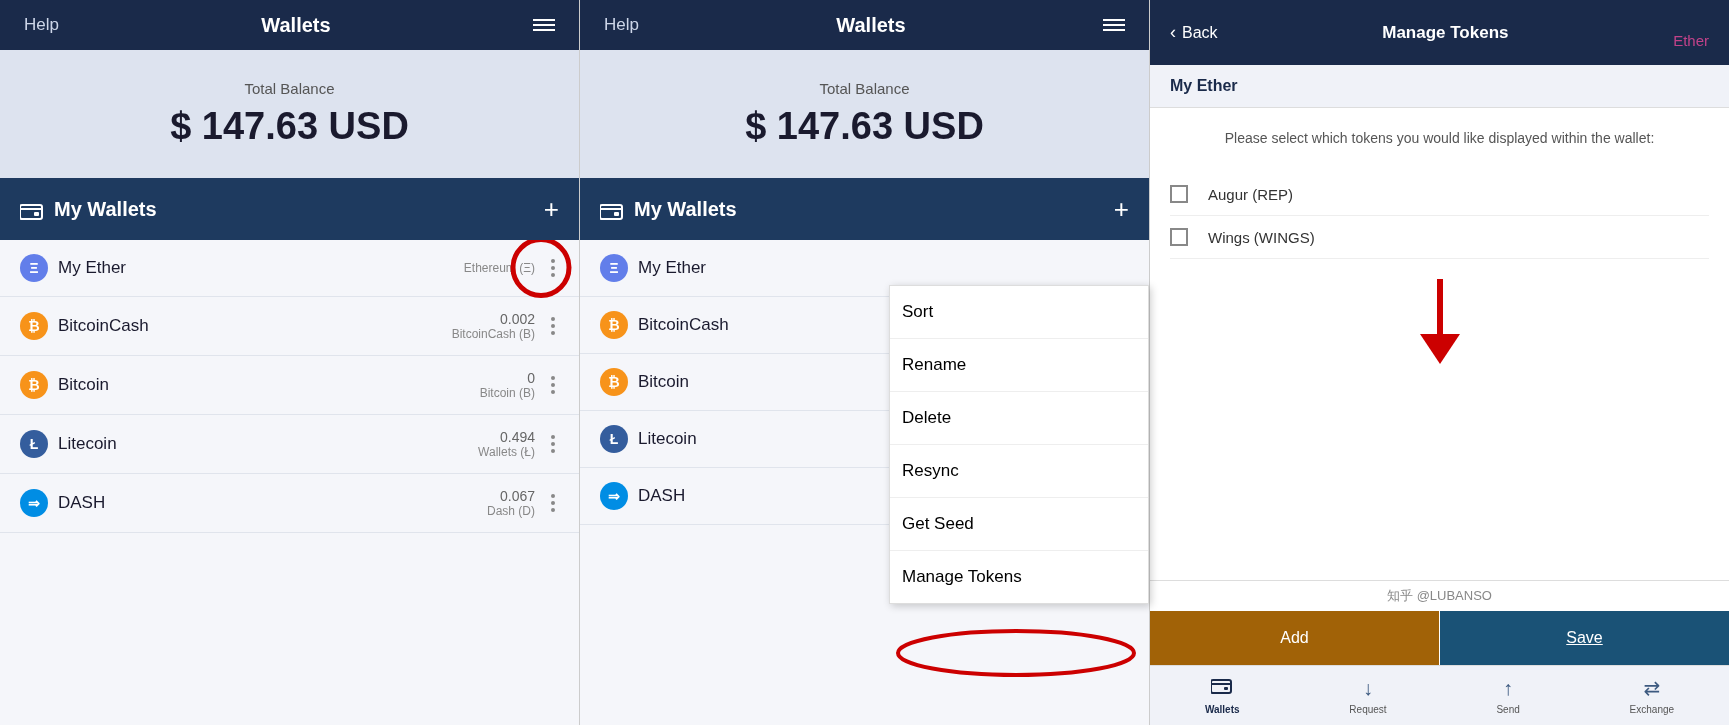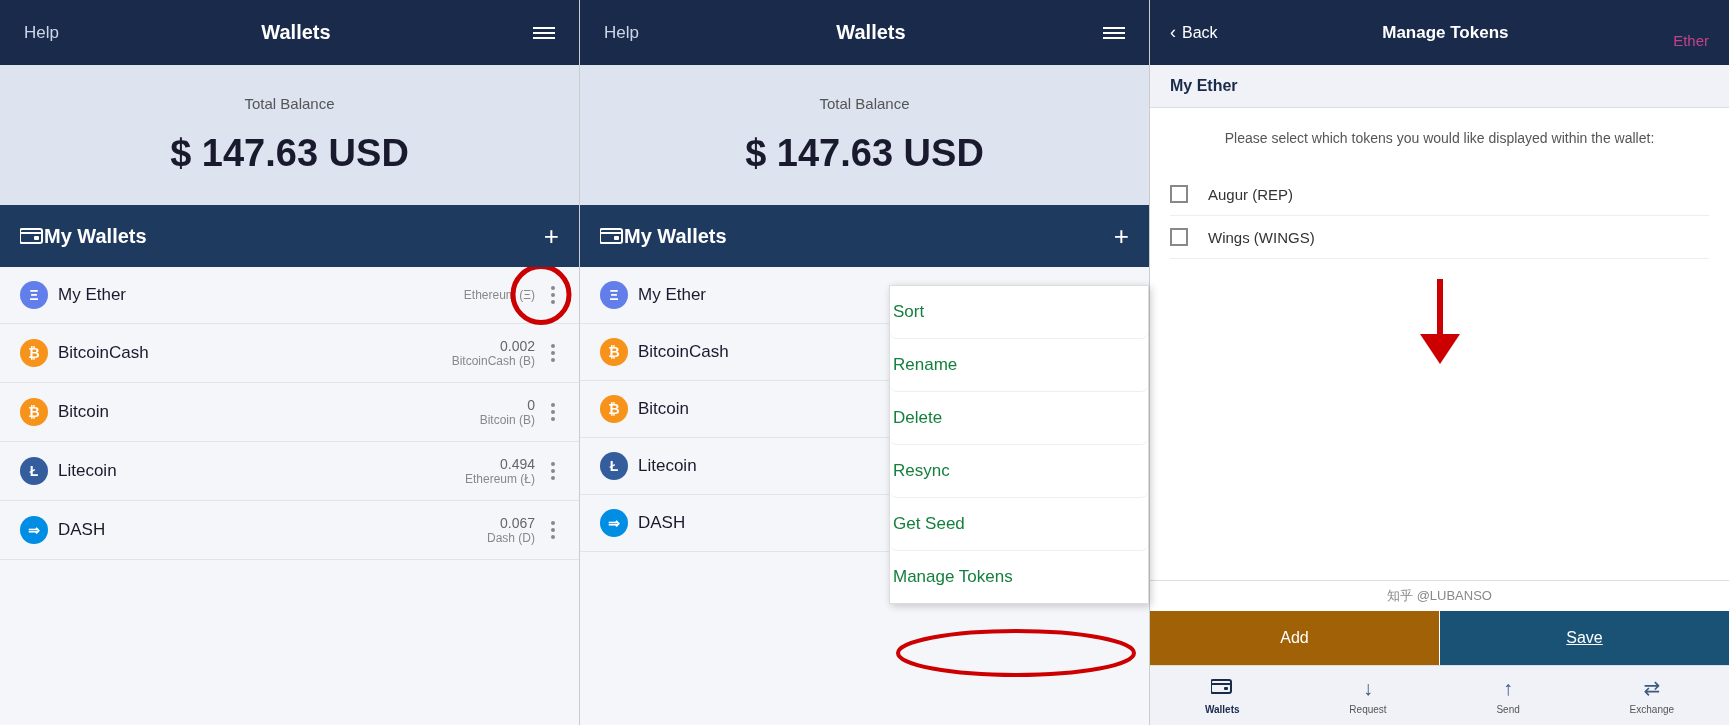--- a/index.html
+++ b/index.html
@@ -36,21 +36,21 @@
     }
 
     
     .header {
       background: #1a2a4a;
       color: white;
       display: flex;
       align-items: center;
       justify-content: space-between;
       padding: 18px 24px;
-      height: 65px;
+      height: 50px;
     }
     .header-help {
       font-size: 17px;
       color: #cdd6e8;
     }
     .header-title {
       font-size: 20px;
       font-weight: 600;
       color: white;
     }
@@ -71,41 +71,42 @@
 
     
     .balance-section {
       background: #dde3ef;
       padding: 30px 20px;
       text-align: center;
     }
     .balance-label {
       font-size: 15px;
       color: #555;
-      margin-bottom: 20px;
+      margin-bottom: 8px;
     }
     .balance-amount {
       font-size: 38px;
       font-weight: 700;
       color: #1a1a2e;
     }
 
     
     .wallets-header {
       background: #1e3a5f;
       color: white;
       display: flex;
       align-items: center;
       justify-content: space-between;
       padding: 14px 20px;
       height: 62px;
     }
     .wallets-header-left {
       display: flex;
-      align-items: flex-start;
+      align-items: flex-end;
+      gap: 10px;
     }
     .wallet-icon-svg {
       width: 24px;
       height: 20px;
     }
     .wallets-title {
       font-size: 20px;
       font-weight: 600;
       color: white;
     }
@@ -192,26 +193,25 @@
       position: absolute;
       right: 0;
       top: 285px;
       width: 260px;
       background: white;
       border: 1px solid #ddd;
       z-index: 10;
       box-shadow: 2px 2px 8px rgba(0,0,0,0.2);
     }
     .dropdown-item {
-      padding: 16px 3px;
+      padding: 16px 12px;
       font-size: 17px;
-      color: #15803d;
+      color: #000000;
       border-bottom: 1px solid #eee;
       cursor: pointer;
-      border-radius: 7px;
     }
     .dropdown-item:last-child {
       border-bottom: none;
     }
     .dropdown-item.highlight {
       position: relative;
     }
 
     
     .panel3-header {
@@ -449,21 +449,21 @@
     </div>
 
     <div class="wallet-item">
       <div class="wallet-left">
         <div class="coin-icon coin-ltc">Ł</div>
         <span class="wallet-name">Litecoin</span>
       </div>
       <div class="wallet-right">
         <div class="wallet-balance-info">
           <div class="wallet-amount">0.494</div>
-          <div class="wallet-currency">Ethereum (Ł)</div>
+          <div class="wallet-currency">Wallets (Ł)</div>
         </div>
         <div class="three-dots">
           <span></span>
             <span></span>
             <span></span>
         </div>
       </div>
     </div>
 
     <div class="wallet-item">

